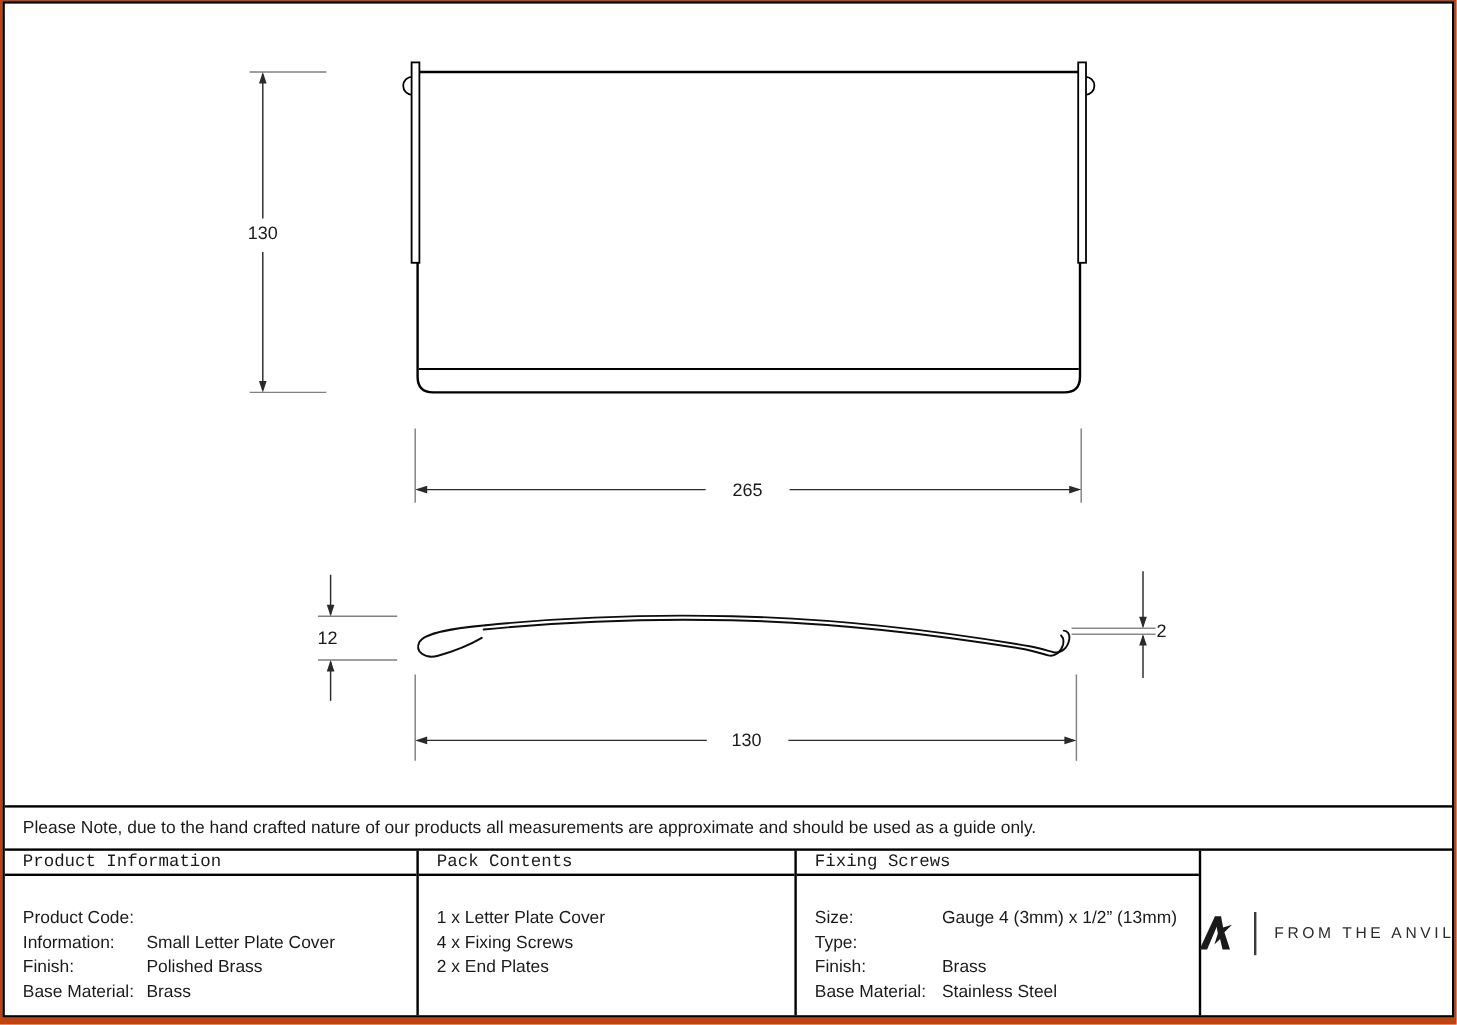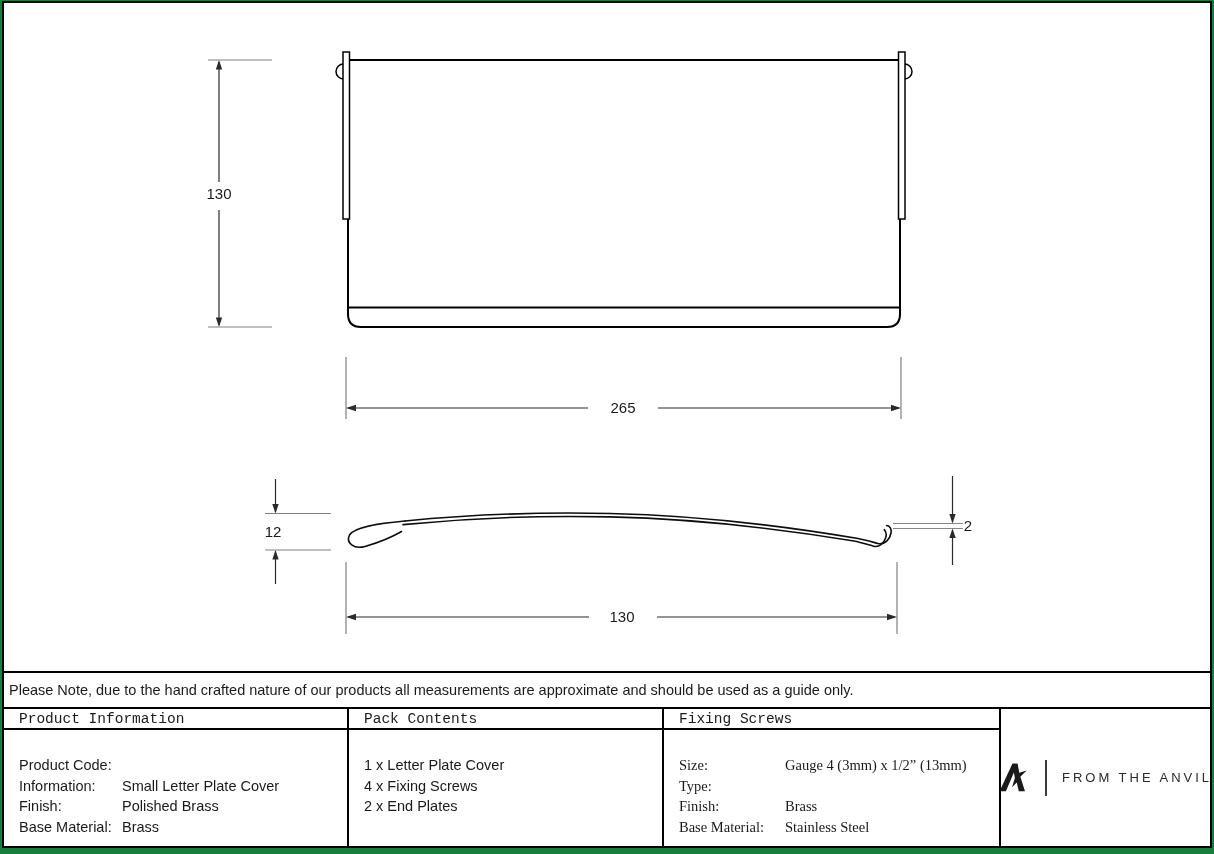--- a/index.html
+++ b/index.html
@@ -1,46 +1,46 @@
 <!DOCTYPE html>
 <html><head>
 <meta charset="utf-8">
 <style>
   * { margin:0; padding:0; box-sizing:border-box; }
   html,body { background:#ffffff; }
   .page {
-    position:relative; width:1214px; height:854px; background:#15803d;
+    position:relative; width:1214px; height:854px; background:#c2410c;
     font-family:"Liberation Sans", sans-serif; color:#1a1a1a;
   }
   .sheet {
     position:absolute; left:2px; top:1px; width:1210px; height:847px;
     border:2px solid #000; display:flex; flex-direction:column; background:#fff;
   }
   .drawing-area { flex:1 1 auto; position:relative; overflow:hidden; }
   .drawing-area svg { position:absolute; left:0; top:0; width:100%; height:100%; }
 
   .note-row {
     flex:0 0 36px; border-top:2px solid #000;
-    display:flex; align-items:center; padding-left:5px;
+    display:flex; align-items:center; padding-left:15px;
     font-size:14.5px;
   }
 
   .spec-table {
     flex:0 0 139px; border-top:2px solid #000;
     display:grid; grid-template-columns:345px 315px 337px 1fr;
   }
   .spec-col { display:flex; flex-direction:column; border-right:2px solid #000; min-width:0; }
   .spec-col.last { border-right:none; }
   .col-header {
     flex:0 0 21px; border-bottom:2px solid #000;
     display:flex; align-items:center; padding-left:15px; font-size:14.5px;font-family:Liberation Mono, monospace;
   }
   .col-body { flex:1 1 auto; padding:25px 4px 0 15px; font-size:14.5px; line-height:20.5px; }
   .kv { display:grid; grid-template-columns:103px 1fr; }
-  .kv.wide { grid-template-columns:106px 1fr;font-family:Liberation Serif, serif; }
+  .kv.wide { grid-template-columns:106px 1fr; }
   .kv .v { white-space:nowrap; }
 
   .logo-cell { display:flex; align-items:center; justify-content:center; }
   .brand-logo { display:flex; align-items:center; gap:15px; }
   .brand-logo svg { display:block; }
   .logo-divider { width:2px; height:36px; background:#3a3a3a; }
   .brand-name { font-size:13px; letter-spacing:3px; color:#2b2b2b; white-space:nowrap; }
 
   text { font-family:"Liberation Sans", sans-serif; fill:#1a1a1a; }
 </style>

